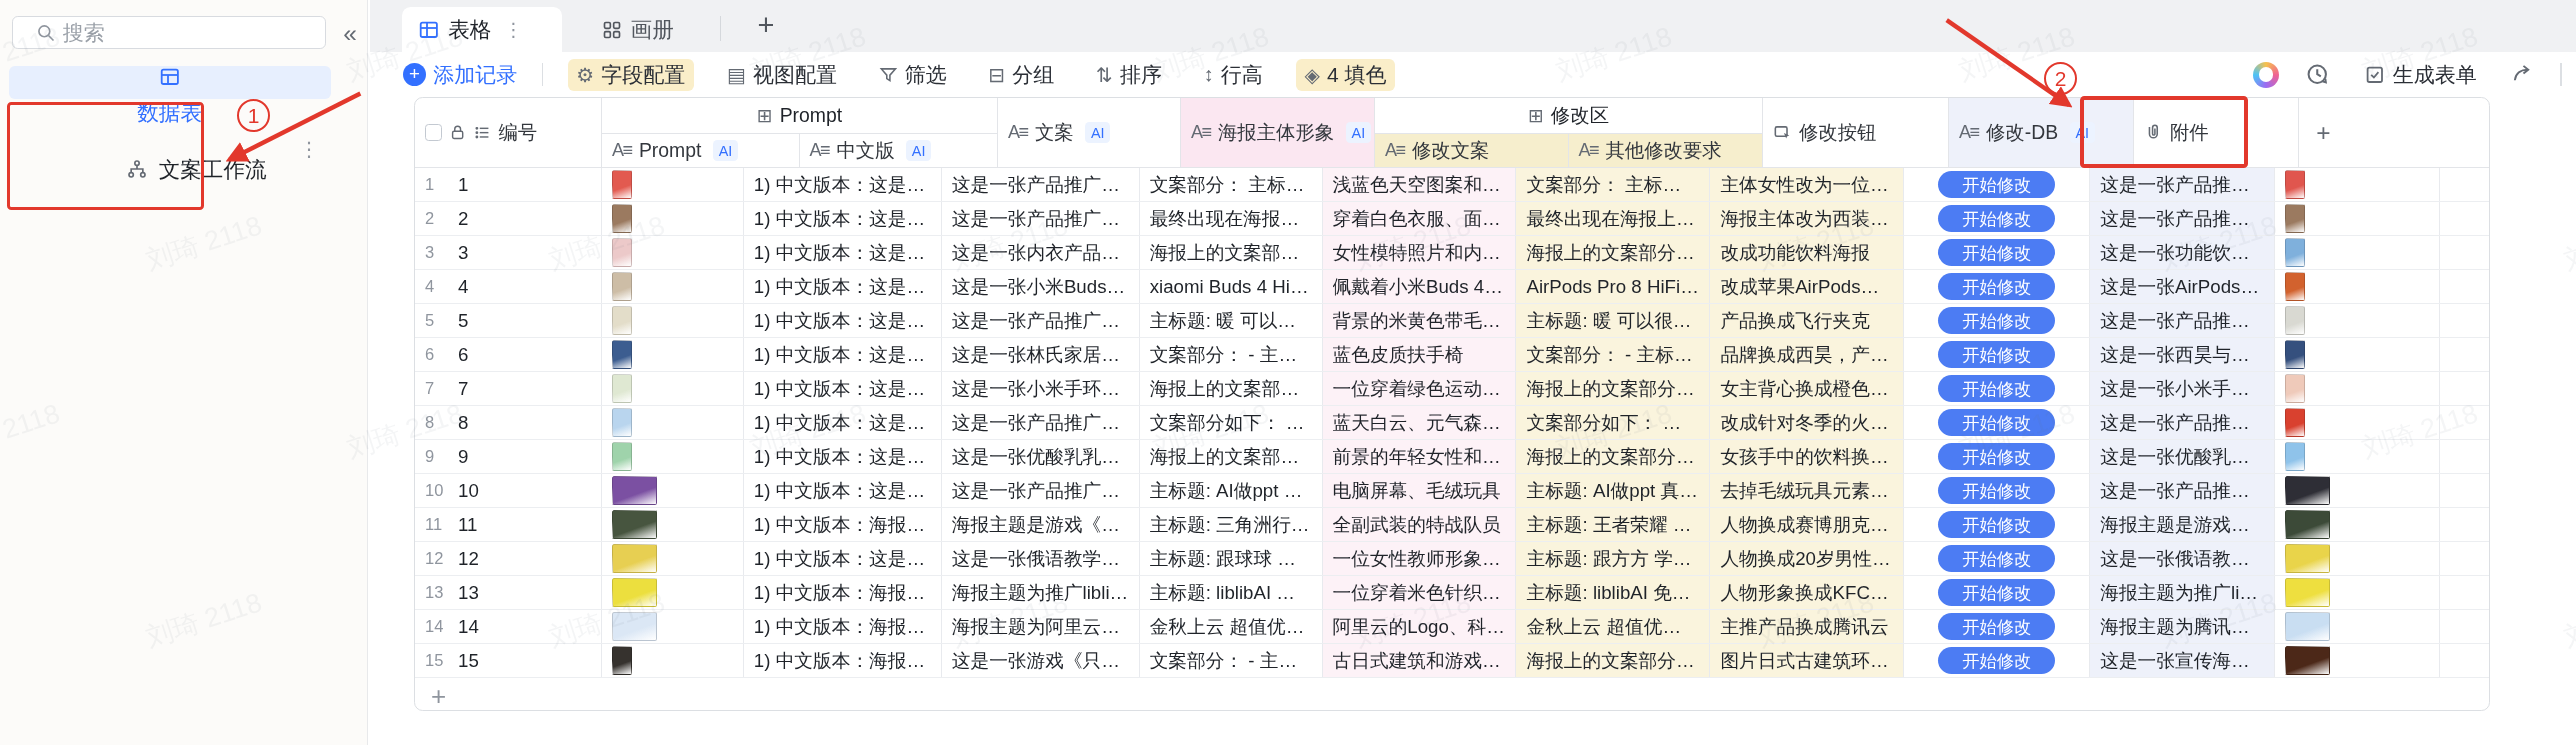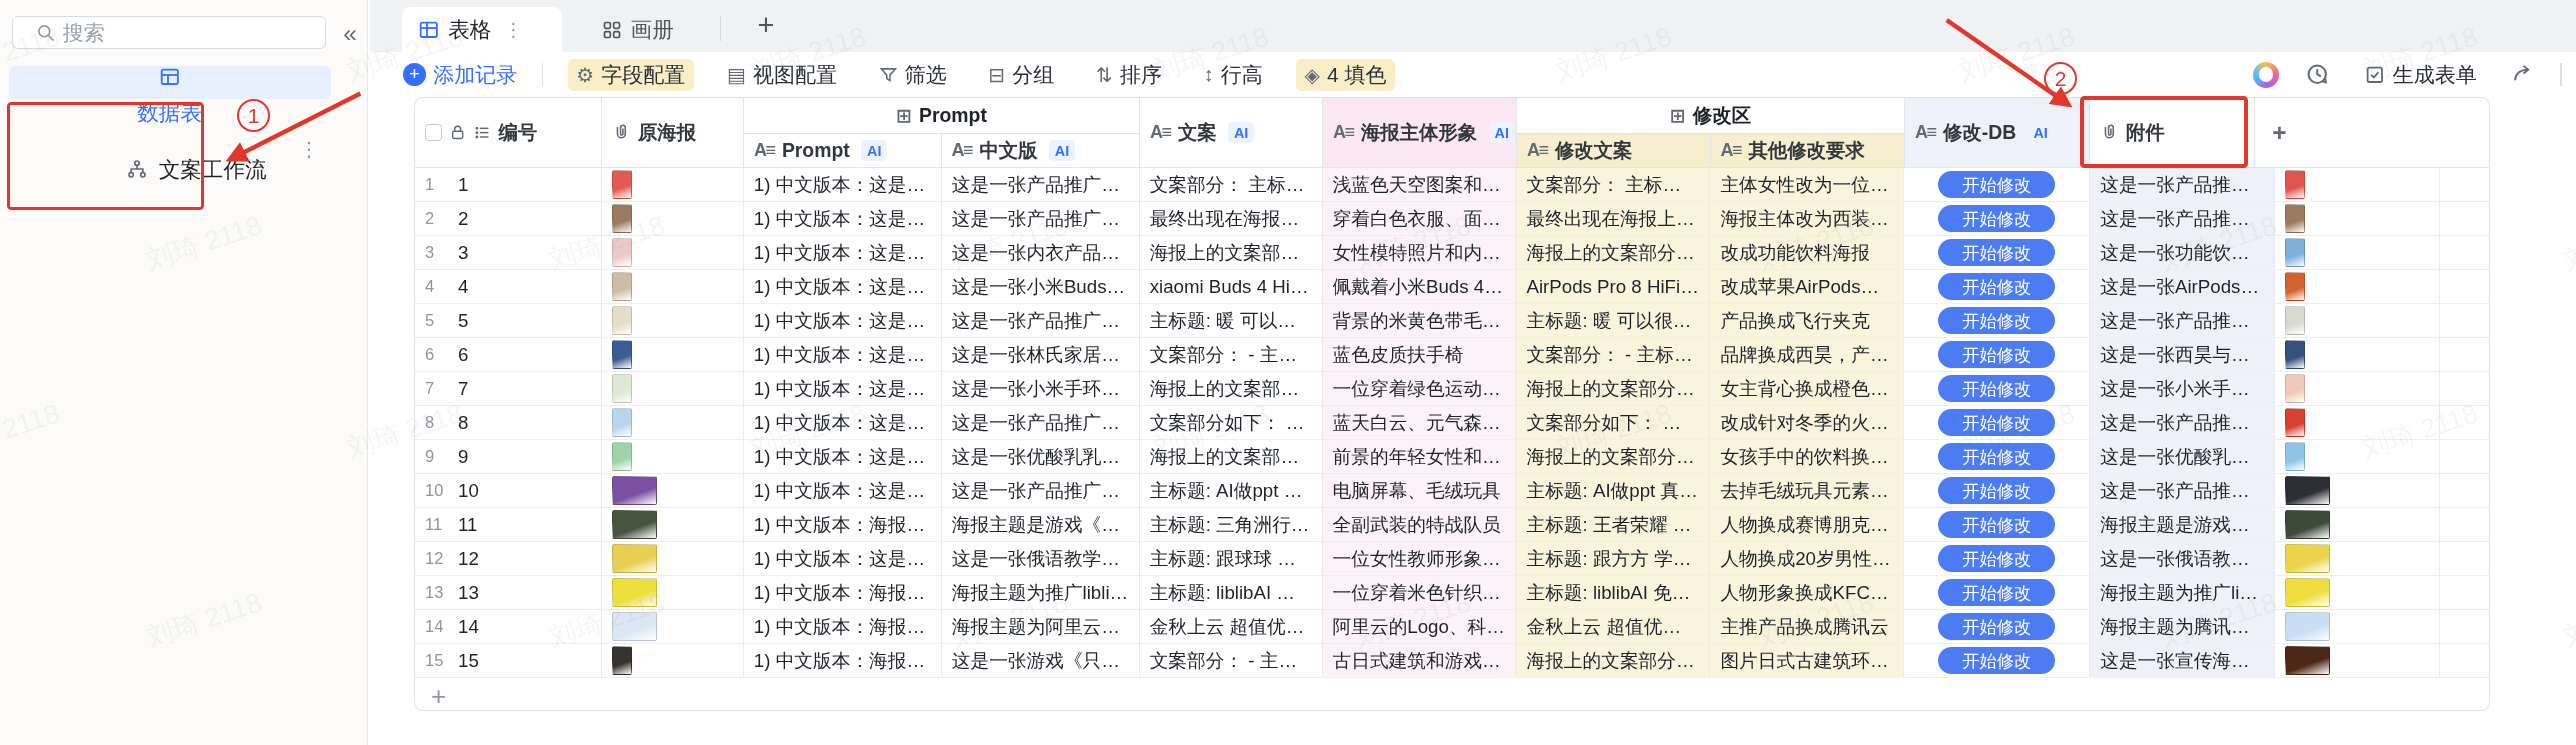--- a/index.html
+++ b/index.html
@@ -48,21 +48,21 @@
     display:inline-flex; align-items:center; justify-content:center; font-size:18.7px; line-height:1; }
   .vsep { width:1.4px; height:23px; background:#dcdfe3; }
   .tb-right { margin-left:auto; display:flex; align-items:center; gap:26px; padding-right:14.4px; }
   .ring { width:26px; height:26px; border-radius:50%;
     background:conic-gradient(#f6c24c,#f06292,#9b6bf2,#4cc3f6,#f6c24c); position:relative; }
   .ring::after { content:""; position:absolute; inset:5.8px; background:#fff; border-radius:50%; }
 
   
   .card { position:absolute; left:44px; top:97px; width:2076px; height:614px;
     background:#fff; border:1.4px solid #dcdfe3; border-radius:8.6px; z-index:3; }
-  .hdr { display:flex; height:70px; border-bottom:1.4px solid #e3e5e9;font-weight:bold; }
+  .hdr { display:flex; height:70px; border-bottom:1.4px solid #e3e5e9; }
   .hcell { border-right:1.4px solid #e3e5e9; display:flex; align-items:center; padding:0 10px;
     gap:7.2px; font-size:19.4px; color:#33373d; white-space:nowrap; overflow:hidden; }
   .hgroup { border-right:1.4px solid #e3e5e9; display:flex; flex-direction:column; }
   .hgroup .gtop { height:36px; border-bottom:1.4px solid #e3e5e9; display:flex; align-items:center;
     justify-content:center; gap:7.2px; font-size:19.4px; }
   .hgroup .gbot { flex:1; display:flex; }
   .hgroup .gbot .hcell:last-child { border-right:none; }
   .icn { color:#646a73; font-size:18.7px; display:inline-flex; align-items:center; }
   .afield { color:#646a73; font-size:18px; letter-spacing:-1.4px; }
   .aibadge { font-size:14.4px; color:#3370ff; background:#ecf3ff; border-radius:4.3px; padding:2.2px 5.8px; margin-left:4.3px; }
@@ -254,28 +254,20 @@
                 <line x1="8" y1="6" x2="20" y2="6"></line>
                 <line x1="8" y1="12" x2="20" y2="12"></line>
                 <line x1="8" y1="18" x2="20" y2="18"></line>
                 <circle cx="4" cy="6" r="1" fill="#646a73"></circle>
                 <circle cx="4" cy="12" r="1" fill="#646a73"></circle>
                 <circle cx="4" cy="18" r="1" fill="#646a73"></circle>
               </svg>
           </span>
           <span>编号</span>
         </div>
-        <div class="hcell c1">
-          <span class="icn">
-            <svg class="mini" width="18.7" height="18.7" viewBox="0 0 24 24" fill="none" stroke="#646a73" stroke-width="2">
-                <path d="M7 5 v9 a5 5 0 0 0 10 0 V6 a3 3 0 0 0 -6 0 v8 a1.5 1.5 0 0 0 3 0 V7"></path>
-              </svg>
-          </span>
-          <span>原海报</span>
-        </div>
         <div class="hgroup" style="width:396px">
           <div class="gtop">
             <span class="icn">⊞</span>
             <span>Prompt</span>
           </div>
           <div class="gbot">
             <div class="hcell c2">
               <span class="afield">A≡</span>
               <span>Prompt</span>
               <span class="aibadge">AI</span>
@@ -305,20 +297,29 @@
           <div class="gbot">
             <div class="hcell c6">
               <span class="afield">A≡</span>
               <span>修改文案</span>
             </div>
             <div class="hcell c7">
               <span class="afield">A≡</span>
               <span>其他修改要求</span>
             </div>
           </div>
+        </div>
+        <div class="hcell c8">
+          <span class="icn">
+            <svg class="mini" width="18.7" height="18.7" viewBox="0 0 24 24" fill="none" stroke="#646a73" stroke-width="2">
+                <rect x="3" y="5" width="15" height="12" rx="2"></rect>
+                <path d="M14 13 l7 3 -3 1 -1 3 -3 -7z" fill="#646a73" stroke="none"></path>
+              </svg>
+          </span>
+          <span>修改按钮</span>
         </div>
         <div class="hcell c9 bg-blue-h">
           <span class="afield">A≡</span>
           <span>修改-DB</span>
           <span class="aibadge">AI</span>
         </div>
         <div class="hcell c10">
           <span class="icn">
             <svg class="mini" width="18.7" height="18.7" viewBox="0 0 24 24" fill="none" stroke="#646a73" stroke-width="2">
                 <path d="M7 5 v9 a5 5 0 0 0 10 0 V6 a3 3 0 0 0 -6 0 v8 a1.5 1.5 0 0 0 3 0 V7"></path>

